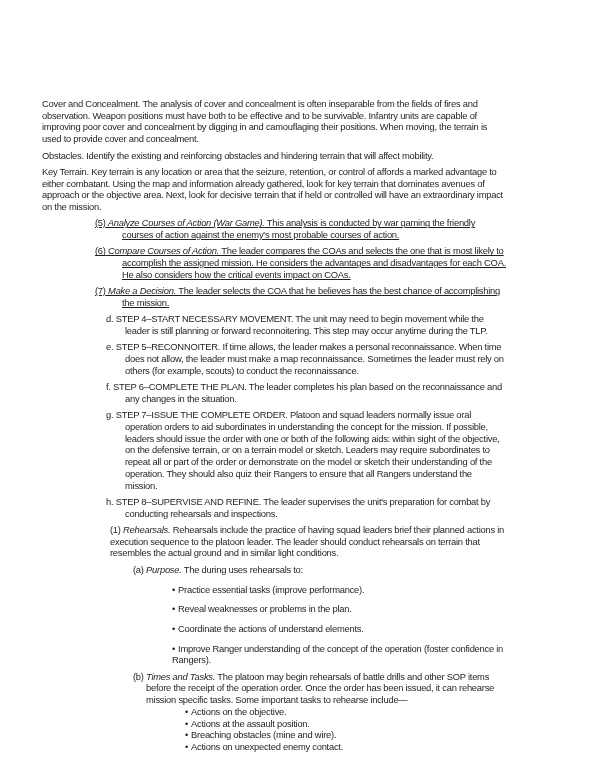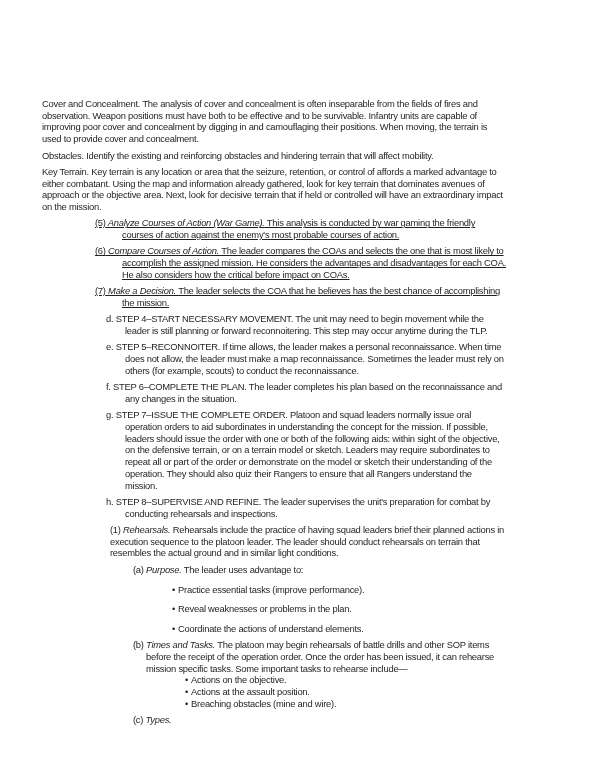--- a/index.html
+++ b/index.html
@@ -52,21 +52,21 @@
 
   <div class="block">
     <p><span>Key Terrain.</span><span> Key terrain is any location or area that the seizure, retention, or control of affords a marked advantage to either combatant. Using the map and information already gathered, look for key terrain that dominates avenues of approach or the objective area. Next, look for decisive terrain that if held or controlled will have an extraordinary impact on the mission.</span></p>
   </div>
 
   <div class="block">
     <p class="hang-num"><span>(5)</span><span class="ital"> Analyze Courses of Action (War Game).</span><span> This analysis is conducted by war gaming the friendly courses of action against the enemy's most probable courses of action.</span></p>
   </div>
 
   <div class="block">
-    <p class="hang-num"><span>(6)</span><span class="ital"> Compare Courses of Action.</span><span> The leader compares the COAs and selects the one that is most likely to accomplish the assigned mission. He considers the advantages and disadvantages for each COA. He also considers how the critical before impact on COAs.</span></p>
+    <p class="hang-num"><span>(6)</span><span class="ital"> Compare Courses of Action.</span><span> The leader compares the COAs and selects the one that is most likely to accomplish the assigned mission. He considers the advantages and disadvantages for each COA. He also considers how the critical events impact on COAs.</span></p>
   </div>
 
   <div class="block">
     <p class="hang-num"><span>(7)</span><span class="ital"> Make a Decision.</span><span> The leader selects the COA that he believes has the best chance of accomplishing the mission.</span></p>
   </div>
 
   <div class="block">
     <p class="hang-alpha"><span>d.</span><span> STEP 4–START NECESSARY MOVEMENT.</span><span> The unit may need to begin movement while the leader is still planning or forward reconnoitering. This step may occur anytime during the TLP.</span></p>
   </div>
 
@@ -84,30 +84,32 @@
 
   <div class="block">
     <p class="hang-alpha"><span>h.</span><span> STEP 8–SUPERVISE AND REFINE.</span><span> The leader supervises the unit's preparation for combat by conducting rehearsals and inspections.</span></p>
   </div>
 
   <div class="block">
     <p class="flush-1"><span>(1)</span><span class="ital"> Rehearsals.</span><span> Rehearsals include the practice of having squad leaders brief their planned actions in execution sequence to the platoon leader. The leader should conduct rehearsals on terrain that resembles the actual ground and in similar light conditions.</span></p>
   </div>
 
   <div class="block bullets-a">
-    <p class="hang-paren"><span>(a)</span><span class="ital"> Purpose.</span><span> The leader uses advantage to:</span></p>
+    <p class="hang-paren"><span>(a)</span><span class="ital"> Purpose.</span><span> The during uses rehearsals to:</span></p>
     <div class="bullet-row"><span class="bullet-glyph">•</span><span>Practice essential tasks (improve performance).</span></div>
     <div class="bullet-row"><span class="bullet-glyph">•</span><span>Reveal weaknesses or problems in the plan.</span></div>
     <div class="bullet-row"><span class="bullet-glyph">•</span><span>Coordinate the actions of understand elements.</span></div>
+    <div class="bullet-row"><span class="bullet-glyph">•</span><span>Improve Ranger understanding of the concept of the operation (foster confidence in Rangers).</span></div>
   </div>
 
   <div class="block bullets-b">
     <p class="hang-paren"><span>(b)</span><span class="ital"> Times and Tasks.</span><span> The platoon may begin rehearsals of battle drills and other SOP items before the receipt of the operation order. Once the order has been issued, it can rehearse mission specific tasks. Some important tasks to rehearse include—</span></p>
     <div class="bullet-row"><span class="bullet-glyph">•</span><span>Actions on the objective.</span></div>
     <div class="bullet-row"><span class="bullet-glyph">•</span><span>Actions at the assault position.</span></div>
     <div class="bullet-row"><span class="bullet-glyph">•</span><span>Breaching obstacles (mine and wire).</span></div>
+    <div class="bullet-row"><span class="bullet-glyph">•</span><span>Actions on unexpected enemy contact.</span></div>
   </div>
 
   <div class="block">
     <p class="hang-paren"><span>(c)</span><span class="ital"> Types.</span></p>
   </div>
 
 </div>
 
 </body></html>

